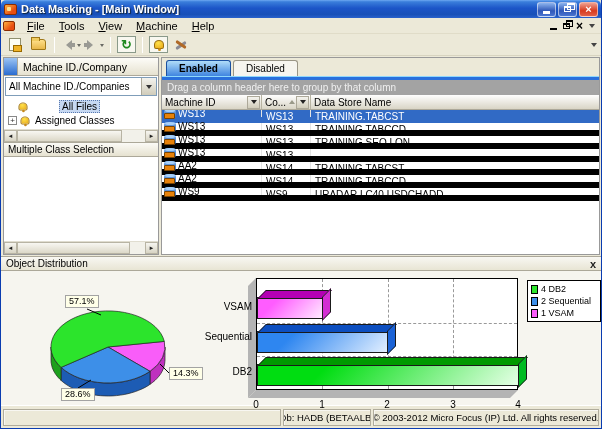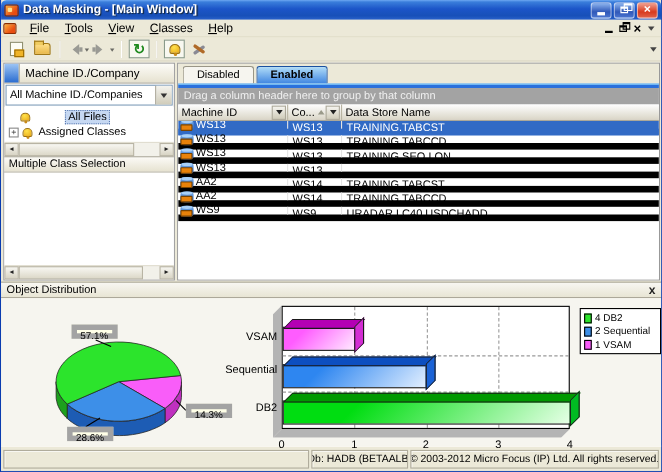--- a/index.html
+++ b/index.html
@@ -102,21 +102,21 @@
   .dbicon { width:12px; height:10px; background:linear-gradient(180deg,#7ab0ec,#2a62b8); border-radius:4px/3px; position:relative; flex:0 0 12px; }
   .dbicon::before { content:""; position:absolute; left:1px; top:0; width:10px; height:3px; background:#a8d0f8; border-radius:50%; }
   .dbicon::after { content:""; position:absolute; left:0; top:4px; width:9px; height:4px; background:#e8820a; border:1px solid #7a4400; border-radius:1px; }
 
   
   .od-header { height:15px; flex:0 0 15px; background:linear-gradient(180deg,#f8f7f2,#e8e5d4); border-top:1px solid #aca899; border-bottom:1px solid #aca899; display:flex; align-items:center; font-size:10px; padding:0 5px; }
   .od-header .spacer { flex:1; }
   .od-close { font-size:11px; font-weight:bold; color:#222; line-height:12px; }
   .chartarea { flex:0 0 134px; height:134px; position:relative; background:#f6f5ef; }
   .pie-svg { position:absolute; left:18px; top:17px; width:200px; height:115px; }
-  .pie-label { position:absolute; background:#ffffe8; border:5px solid #a3a3a3; font-size:9px; height:13px; line-height:11px; padding:0 3px; }
+  .pie-label { position:absolute; background:#ffffe8; border:1px solid #a3a3a3; font-size:9px; height:13px; line-height:11px; padding:0 3px; }
 
   .barchart { position:absolute; left:200px; top:4px; width:330px; height:128px; }
   .bc-wall { position:absolute; left:47px; top:3px; width:8px; height:120px; background:#b4b4b4; clip-path:polygon(8px 0, 8px 112px, 0 120px, 0 8px); }
   .bc-floor { position:absolute; left:47px; top:115px; width:270px; height:8px; background:#b4b4b4; clip-path:polygon(8px 0, 270px 0, 262px 8px, 0 8px); }
   .bc-plot { position:absolute; left:55px; top:3px; width:262px; height:112px; background:#fff; border:1px solid #000; overflow:visible; }
   .gl-v { position:absolute; top:0; height:100%; width:0; border-left:1px dashed #999; }
   .gl-h { position:absolute; left:0; width:100%; height:0; border-top:1px dashed #999; }
   .bar3d { position:absolute; left:0; height:22px; border:1px solid #1a1a1a; background:linear-gradient(135deg,var(--f) 0%,var(--f) 25%,var(--fd) 100%); }
   .bar3d::before { content:""; position:absolute; left:-1px; top:-8px; width:100%; height:7px; background:var(--t); border:1px solid #1a1a1a; transform:skewX(-45deg); transform-origin:0 100%; }
   .bar3d::after { content:""; position:absolute; right:-9px; top:-1px; width:7px; height:22px; background:var(--s); border:1px solid #1a1a1a; transform:skewY(-45deg); transform-origin:0 0; }
@@ -153,21 +153,21 @@
           <span class="g-close">×</span>
         </div>
     </div>
   </div>
 
   <div class="menubar">
     <div class="mdi-icon"></div>
     <span class="menu-item">File</span>
     <span class="menu-item">Tools</span>
     <span class="menu-item">View</span>
-    <span class="menu-item">Classes</span>
+    <span class="menu-item">Machine</span>
     <span class="menu-item">Help</span>
     <div class="menu-spacer"></div>
     <div class="mdi-ctl">
       <div class="m-min"></div>
       <div class="m-restore"></div>
       <div class="m-close">×</div>
       <div class="tri-down"></div>
     </div>
   </div>
 
@@ -243,22 +243,22 @@
         <div class="sc-btn">◄</div>
         <div class="sc-track">
             <div class="sc-thumb" style="width:88%;"></div>
           </div>
         <div class="sc-btn">►</div>
       </div>
     </div>
 
     <div class="gridpanel">
       <div class="tabs">
+        <div class="tab active">Enabled</div>
         <div class="tab">Disabled</div>
-        <div class="tab active">Enabled</div>
       </div>
       <div class="tabline"></div>
       <div class="groupband">Drag a column header here to group by that column</div>
       <div class="colheaders">
         <div class="colh colh-1">
           <span>Machine ID</span>
           <span class="spacer"></span>
           <div class="hdr-combo">
               <div class="cb-tri"></div>
             </div>

